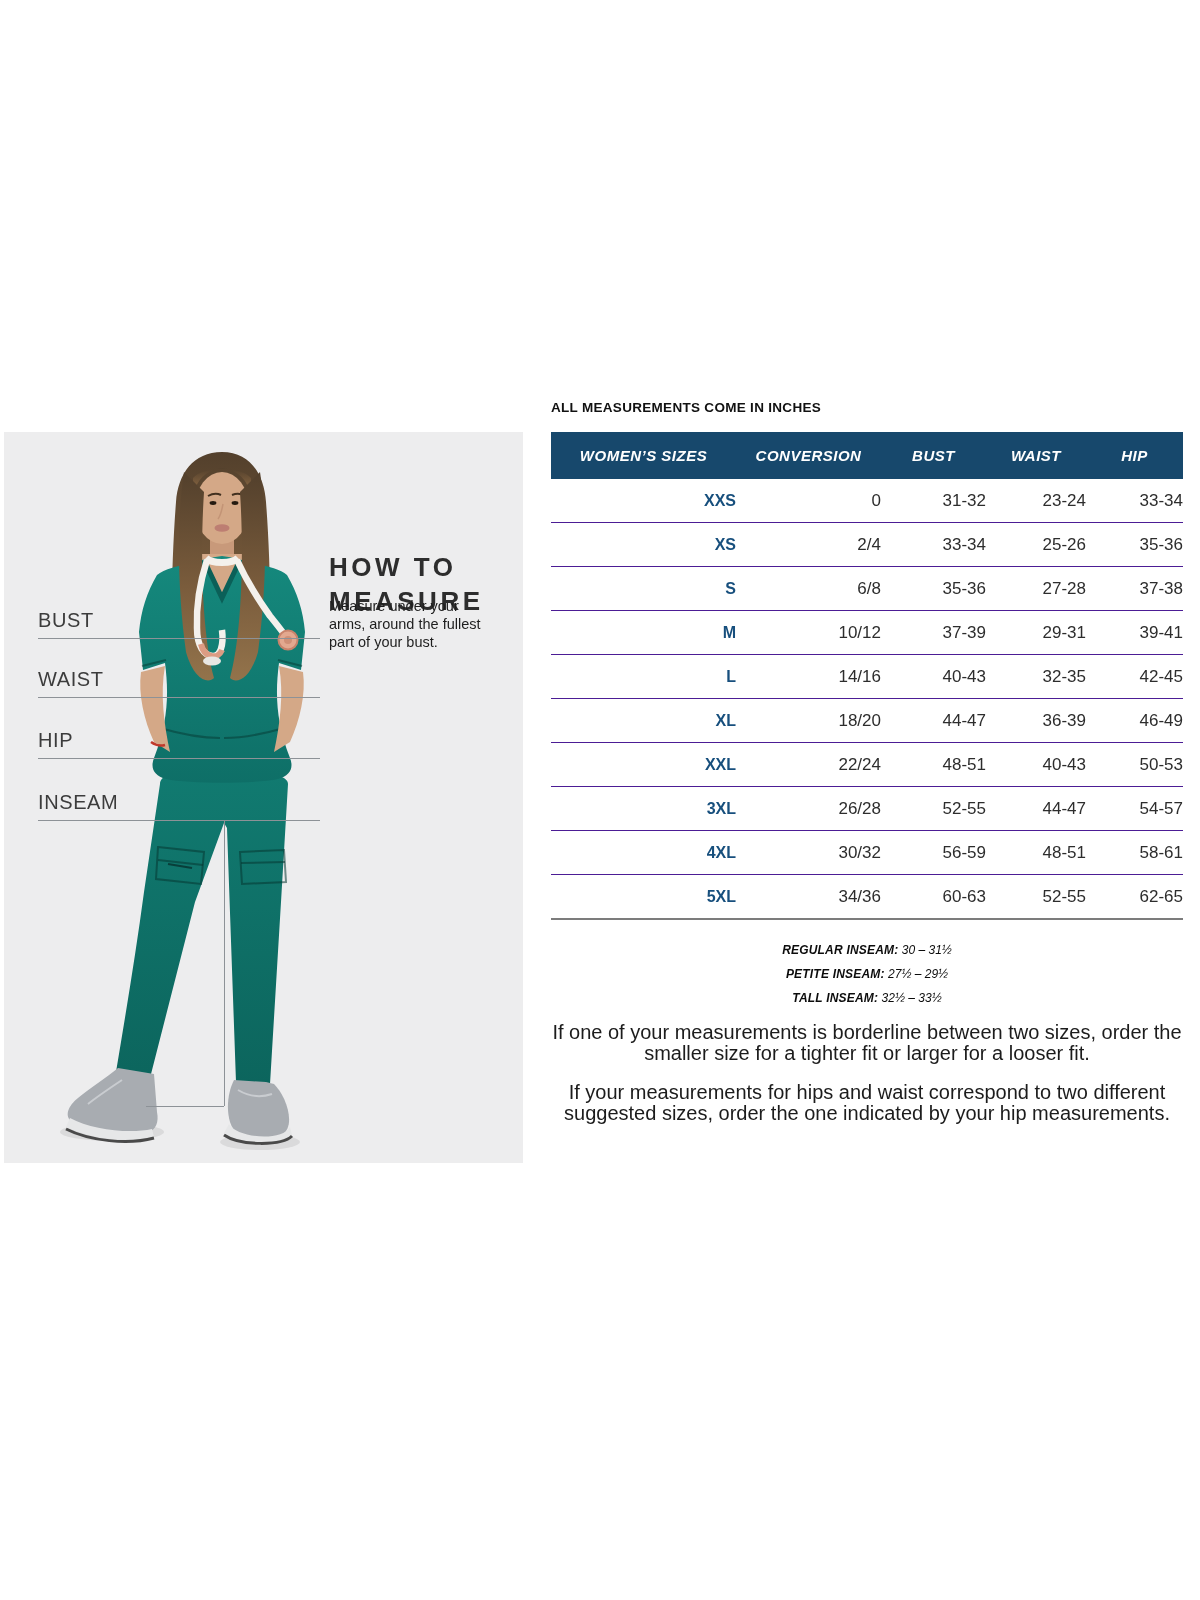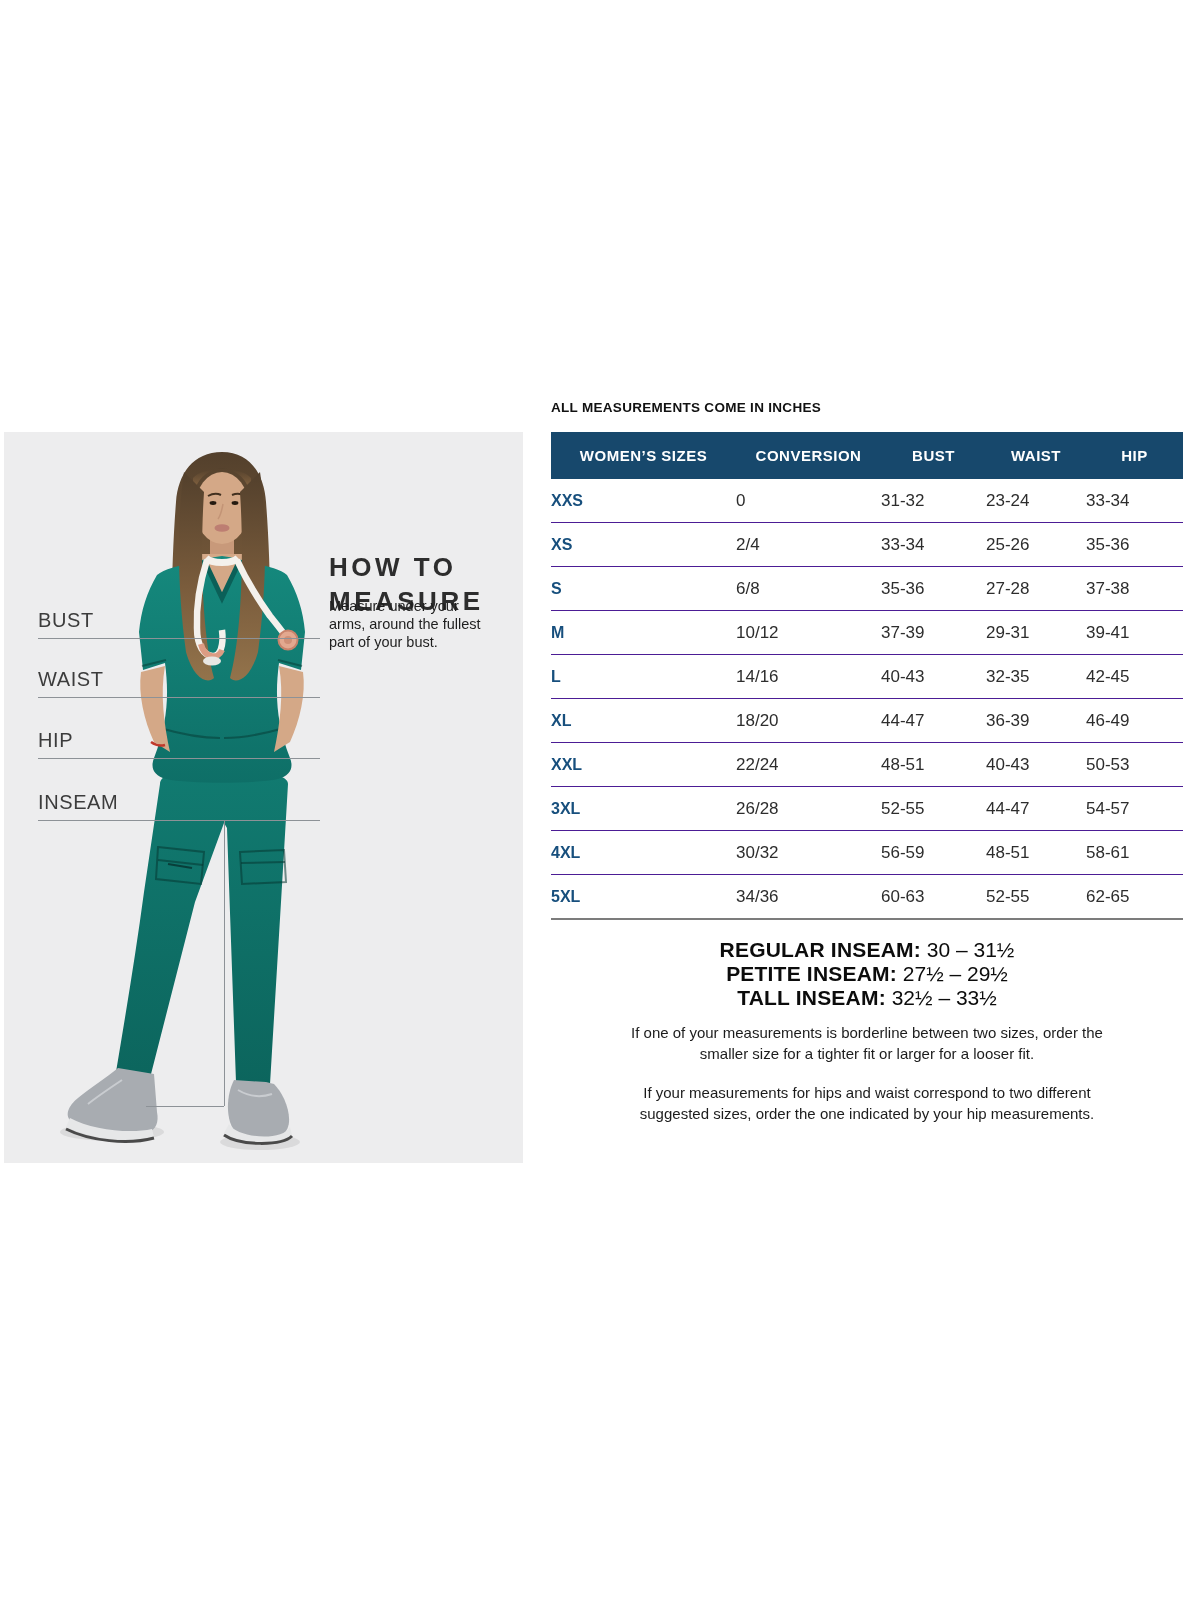--- a/index.html
+++ b/index.html
@@ -50,37 +50,37 @@
     position:absolute;left:551px;top:432px;width:632px;
     border-collapse:collapse;table-layout:fixed;
     border-bottom:2px solid #7c7c7c;
   }
   table.sizes col.c0{width:185px;} table.sizes col.c1{width:145px;}
   table.sizes col.c2{width:105px;} table.sizes col.c3{width:100px;}
   table.sizes col.c4{width:97px;}
   table.sizes th{
     height:47px;background:#17486C;color:#ffffff;
     font-size:15px;font-weight:bold;letter-spacing:.5px;
-    text-align:center;vertical-align:middle;padding:0;
+    text-align:center;vertical-align:middle;padding:0;font-style:italic;
   }
   table.sizes td{
-    height:43px;text-align:left;vertical-align:middle;
+    height:43px;text-align:right;vertical-align:middle;
     font-size:17px;color:#2d2d2d;padding:0;margin-top:26px;
   }
   table.sizes tbody tr + tr td{border-top:1px solid #4c1d95;}
   table.sizes td.size{font-size:16px;font-weight:bold;color:#174F7D;}
 
   .inseam-notes{
     position:absolute;left:551px;top:938px;width:632px;
-    text-align:center;font-size:21px;color:#0c0c0c;line-height:24px;
+    text-align:center;font-size:12px;color:#0c0c0c;line-height:24px;font-style:italic;
   }
   .inseam-notes b{font-weight:bold;letter-spacing:.2px;}
   .footnote{
     position:absolute;left:551px;width:632px;margin:0;
-    text-align:center;font-size:15px;color:#1c1c1c;line-height:21px;
+    text-align:center;font-size:20px;color:#1c1c1c;line-height:21px;
     white-space:pre-line;
   }
   .fn0{top:1022px;} .fn1{top:1082px;}
 </style>
 </head>
 <body>
 
 <div class="canvas">
 
   <section class="photo-panel">

